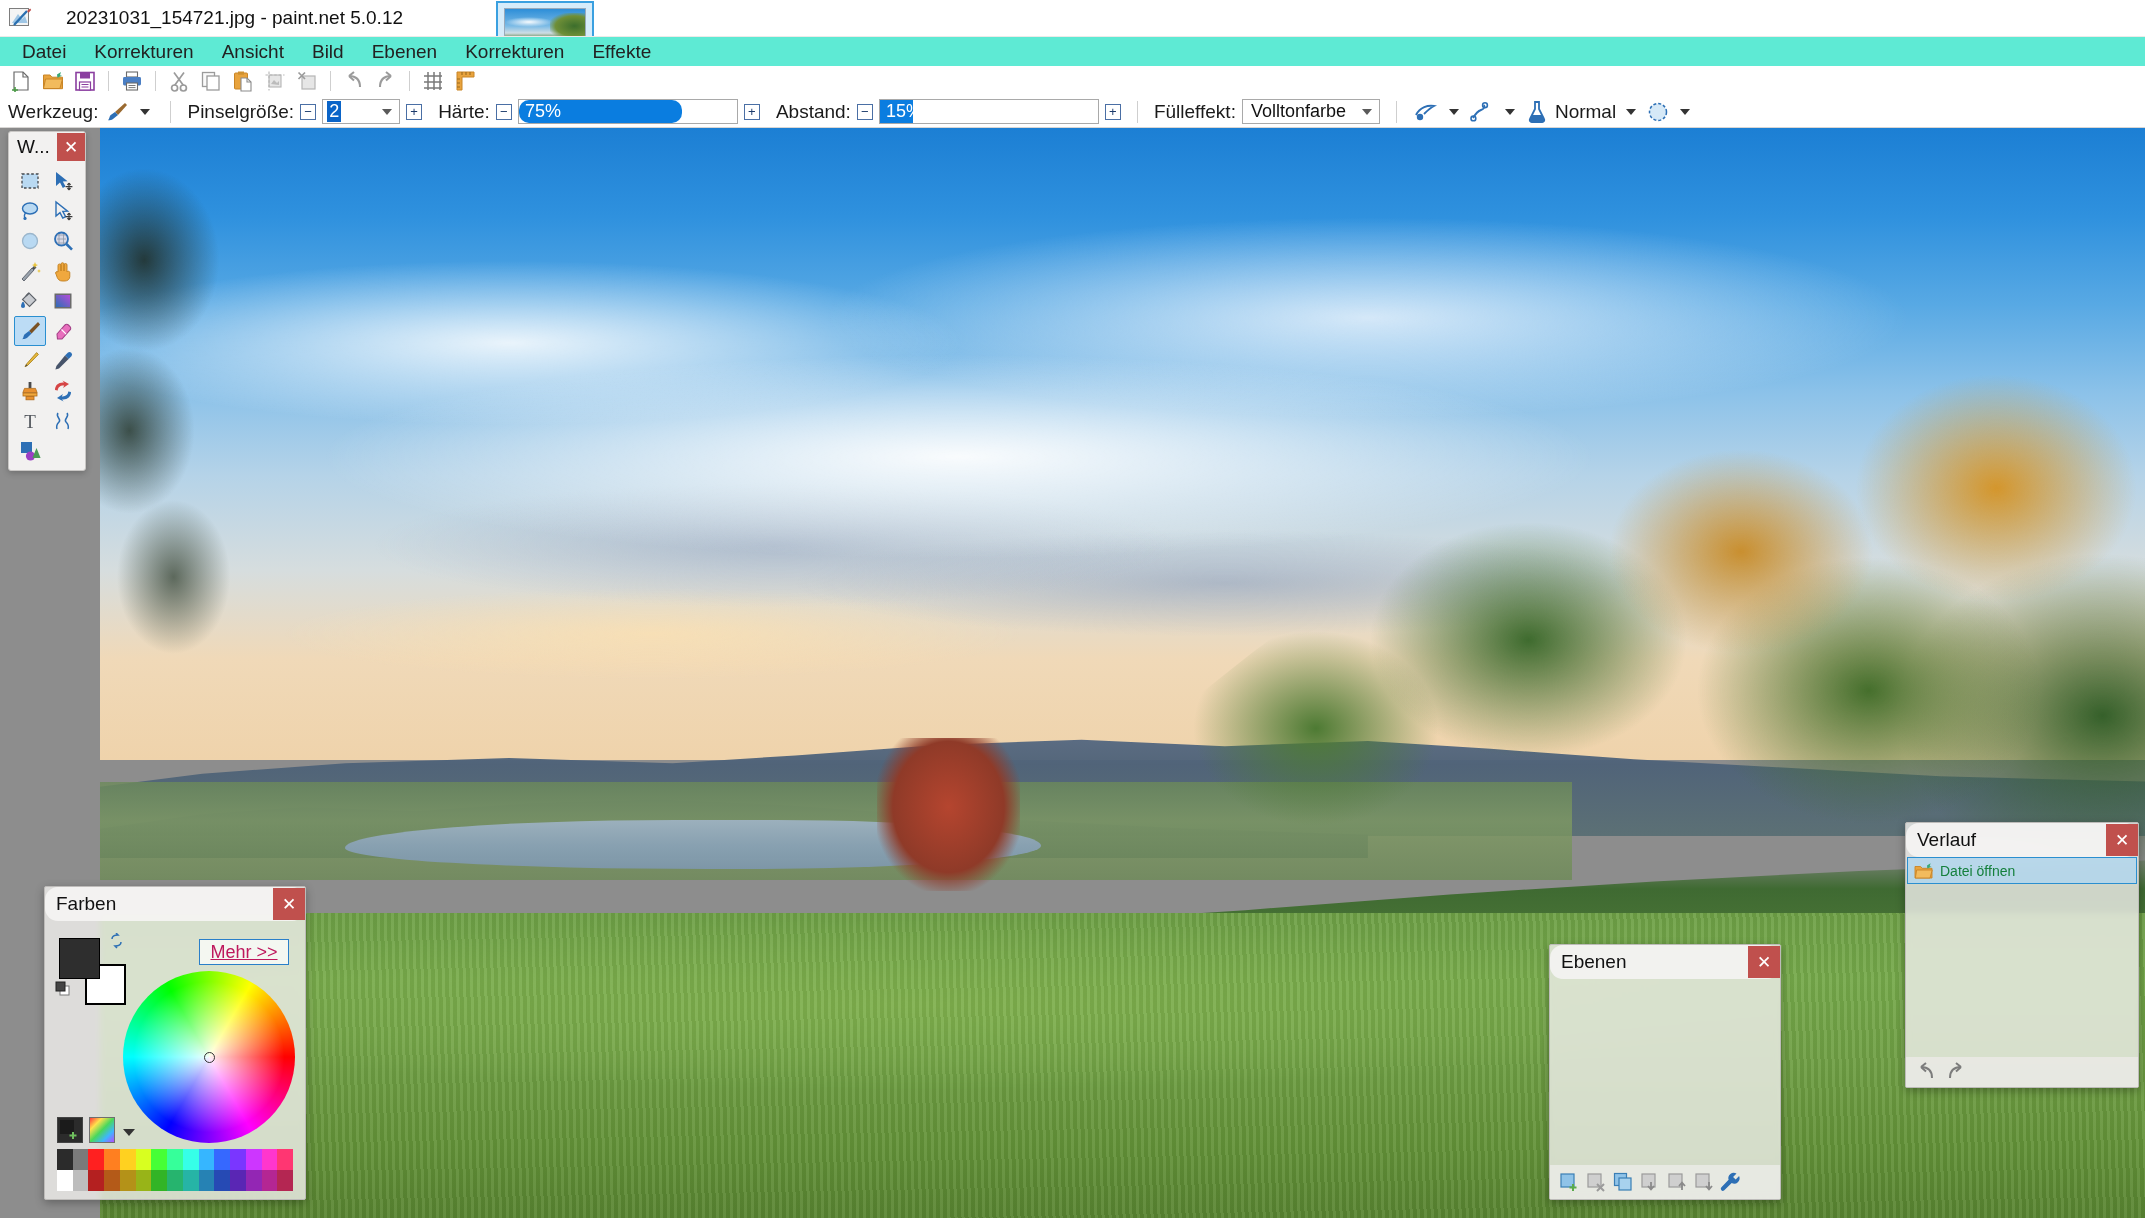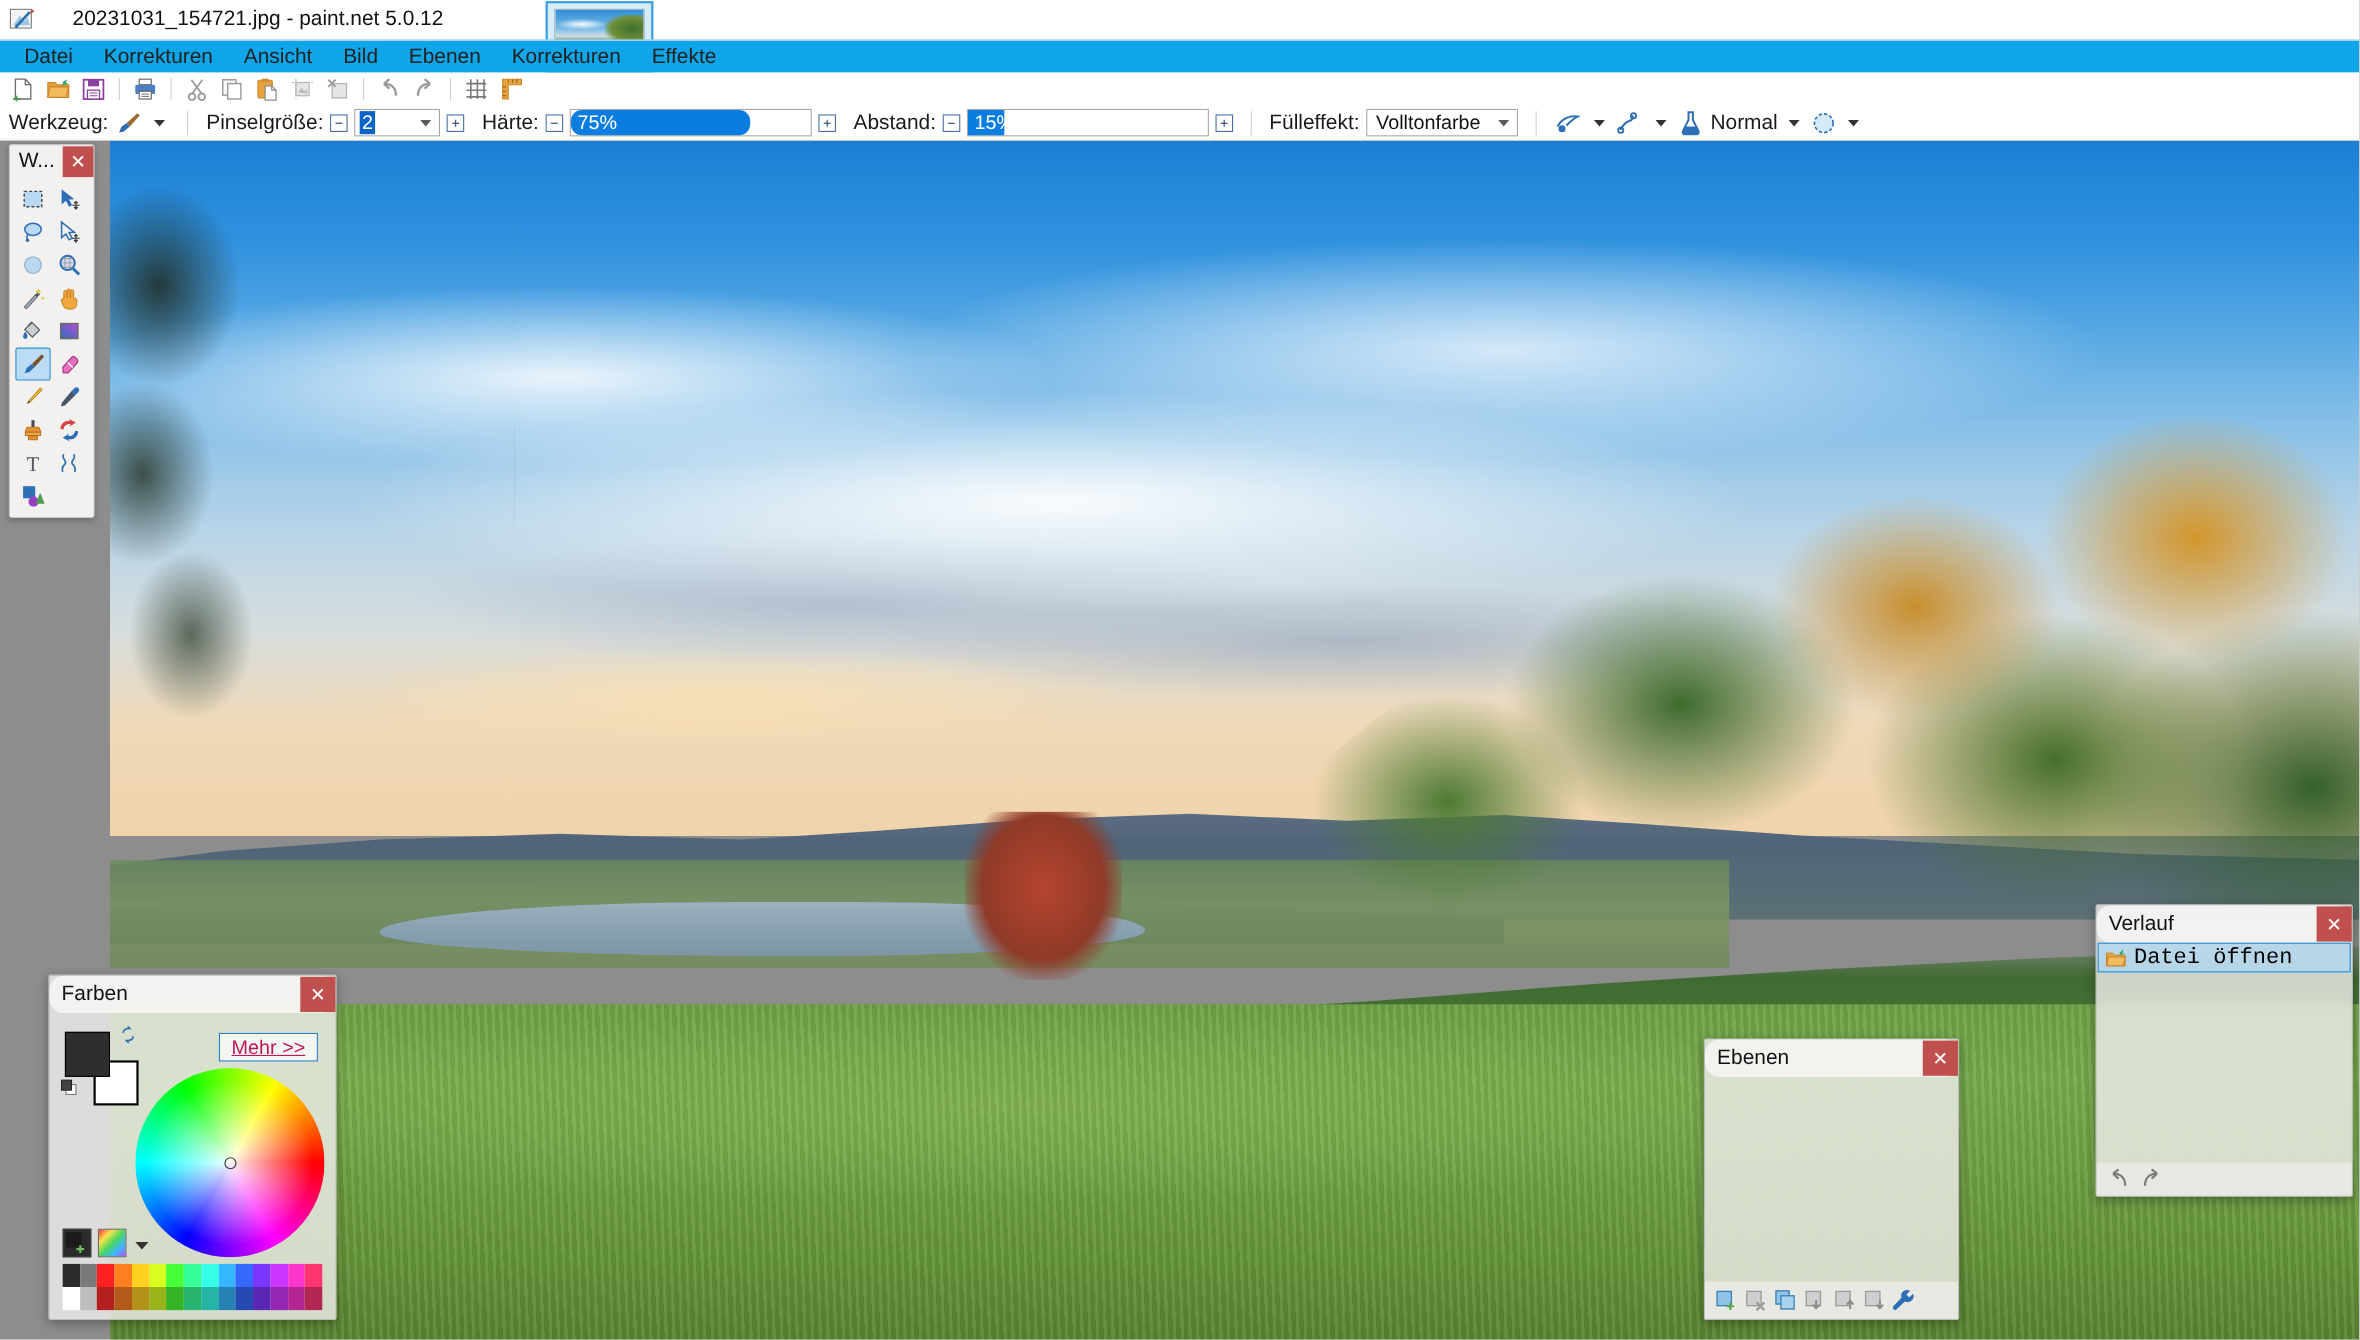--- a/index.html
+++ b/index.html
@@ -17,21 +17,21 @@
   .titlebar {
     position:absolute; left:0; top:0; width:2145px; height:36px;
     background:#ffffff; display:flex; align-items:center; padding-left:8px;gap:24px;
   }
   .title-icon { width:24px;height:24px;margin-right:10px;flex:none; }
   .title-text { font-size:19px; color:#111; white-space:nowrap; }
 
   
   .menubar {
     position:absolute; left:0; top:36px; width:2145px; height:30px;
-    background:#0ea5e9; display:flex; align-items:center; padding-left:8px;
+    background:#5eead4; display:flex; align-items:center; padding-left:8px;
     border-top:1px solid #eceae8;
     text-align:center;
   }
   .menu-item {
     padding:3px 14px; font-size:19px; color:#222; white-space:nowrap; cursor:default;
   }
 
   
   .toolbar {
     position:absolute; left:0; top:66px; width:2145px; height:30px;
@@ -271,21 +271,21 @@
   }
   .lt-btn { width:24px;height:24px;display:flex;align-items:center;justify-content:center;cursor:default; }
 
   
   #verlauf { left:1905px; top:822px; width:234px; height:266px; }
   #verlauf .fp-head { background:rgba(245,244,243,.9); }
   .hist-row {
     display:flex;align-items:center;height:27px;margin:0 1px;
     background:rgba(178,214,237,.85); border:1px solid #2a8fd0; padding-left:6px;cursor:default;
   }
-  .hist-name { font-size:20px;color:#000000;margin-left:6px;font-family:Liberation Mono, monospace; }
+  .hist-name { font-size:14px;color:#15803d;margin-left:6px; }
   .hist-empty { height:176px; }
   .hist-tools {
     position:absolute;left:0;bottom:0;width:100%;height:30px;
     display:flex;align-items:center;gap:6px;padding-left:8px;
     background:rgba(238,237,235,.7);
   }
 
   
   .thumbstrip {
     position:absolute; left:496px; top:1px; width:98px; height:66px;

